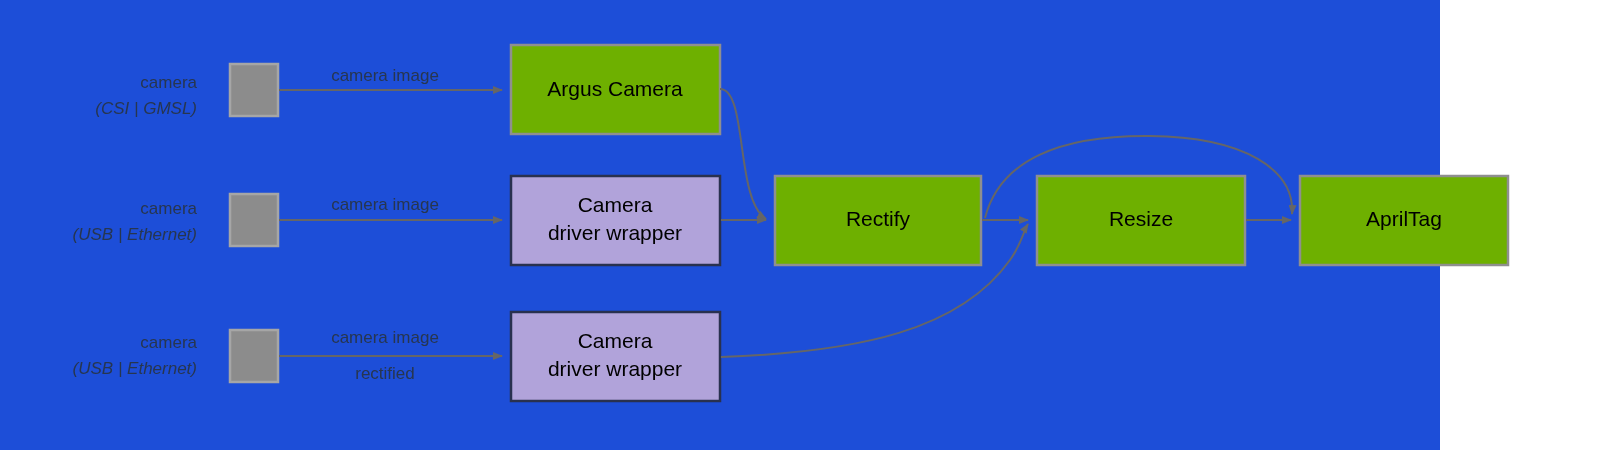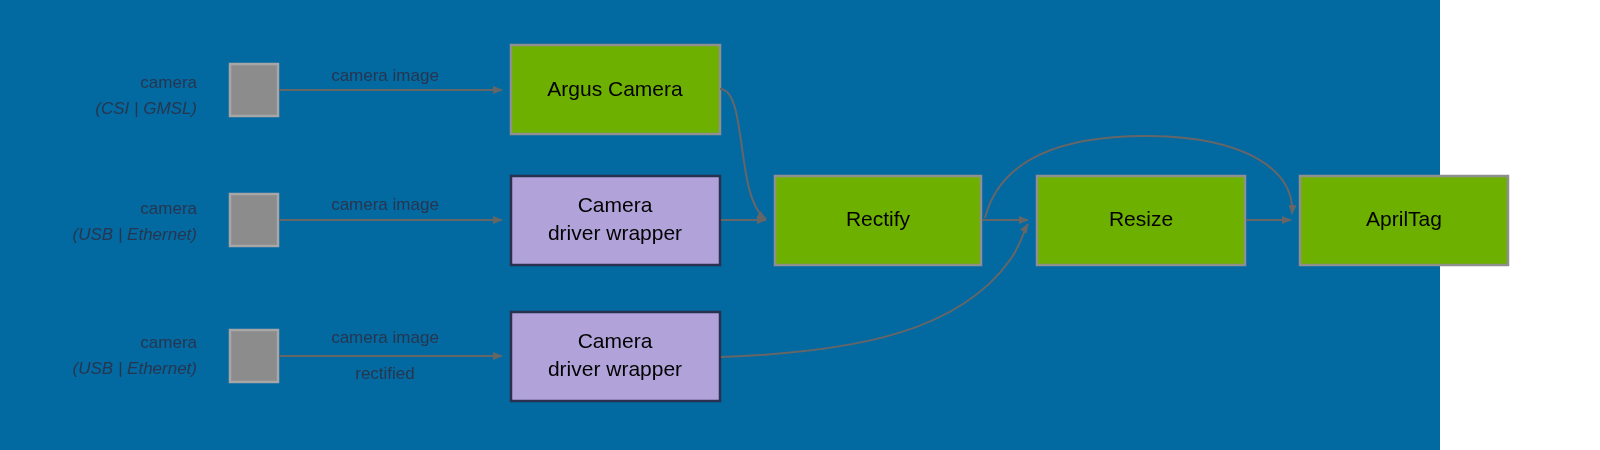--- a/index.html
+++ b/index.html
@@ -10,21 +10,21 @@
   body {
     width: 1600px;
     height: 450px;
     font-family: "Liberation Sans", sans-serif;
     overflow: hidden;
   }
   #diagram-root {
     position: relative;
     width: 1440px;
     height: 450px;
-    background: #0369a1;
+    background: #1d4ed8;
   }
   svg.diagram {
     display: block;
     width: 1600px;
     height: 450px;
   }
   .node-label {
     font-family: "Liberation Sans", sans-serif;
     font-size: 21px;
     fill: #000000;

